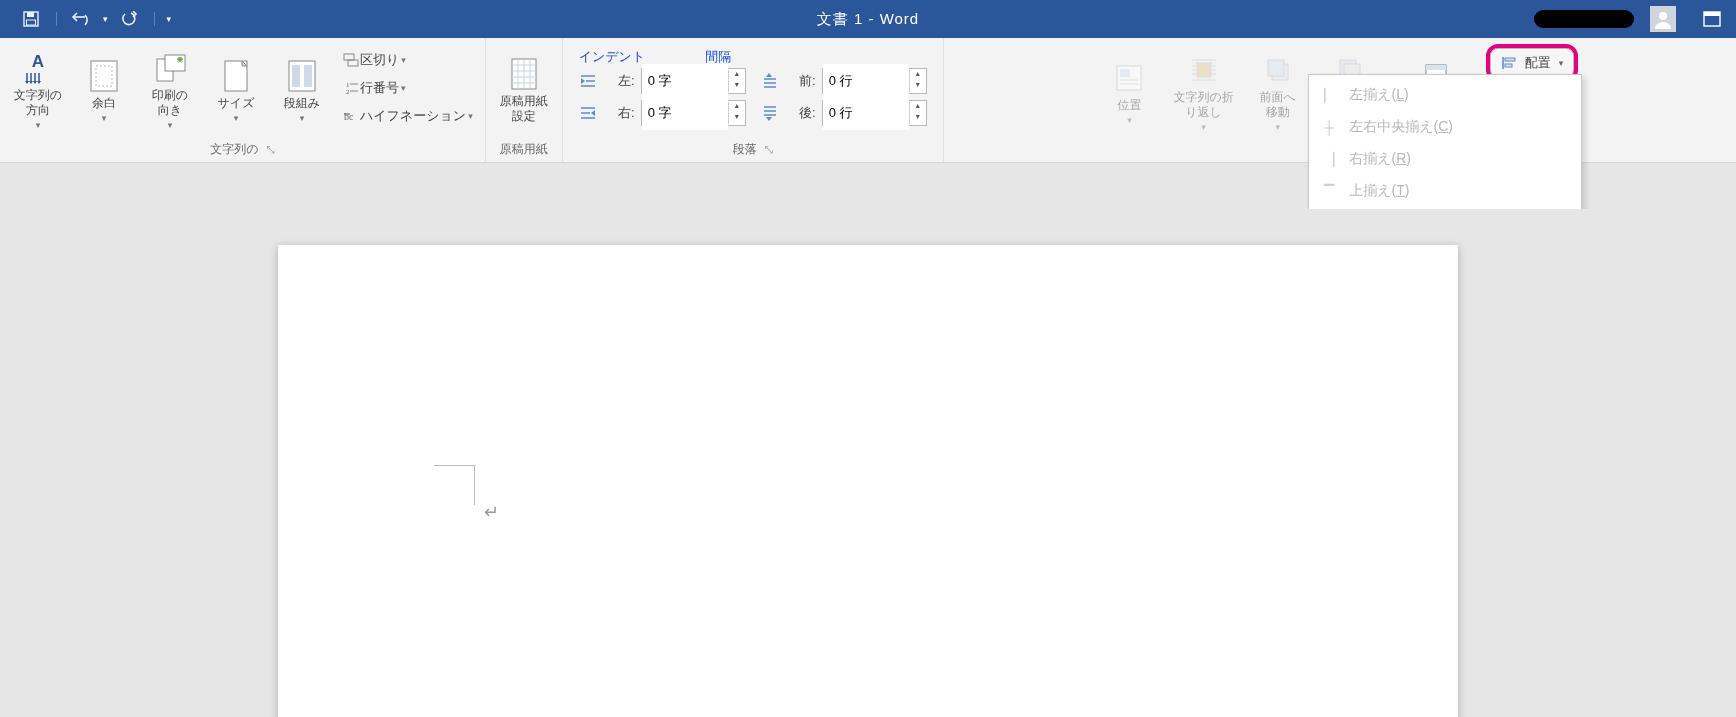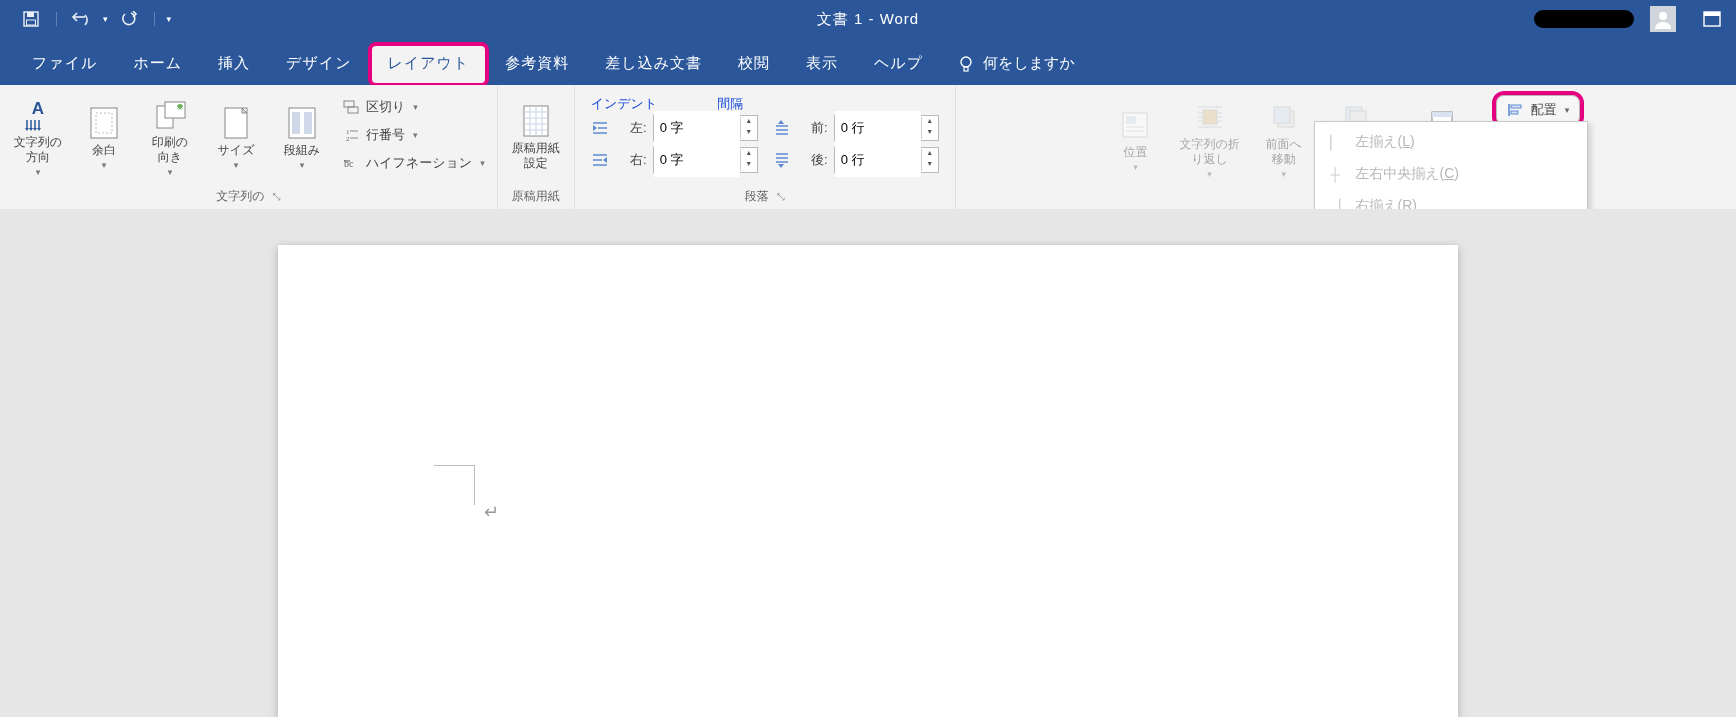--- a/index.html
+++ b/index.html
@@ -23,21 +23,21 @@
   .ribbon{height:124px;background:#f3f3f3;border-bottom:1px solid #d6d6d6;display:flex;align-items:stretch;position:relative;}
   .group{display:flex;flex-direction:column;align-items:center;justify-content:space-between;padding:4px 6px 2px;border-right:1px solid #e0e0e0;}
   .group .grow{display:flex;align-items:flex-start;gap:2px;flex:1;}
   .group .gname{font-size:12px;color:#666;padding:3px 0 2px;display:flex;align-items:center;gap:2px;}
   .group .gname .dlg{font-size:10px;color:#888;margin-left:6px;}
   .bigbtn{display:flex;flex-direction:column;align-items:center;justify-content:center;gap:2px;min-width:56px;height:92px;padding:2px 4px;}
   .bigbtn .lbl{font-size:12px;text-align:center;line-height:1.25;white-space:pre;}
   .bigbtn .drop{font-size:9px;color:#777;}
   .iconbox{width:36px;height:36px;display:flex;align-items:center;justify-content:center;}
   .smallstack{display:flex;flex-direction:column;gap:4px;padding:6px 6px 0;}
-  .smallbtn{display:flex;align-items:center;gap:6px;font-size:13px;color:#444;height:24px;text-align:center;}
+  .smallbtn{display:flex;align-items:center;font-size:13px;color:#444;height:24px;text-align:center;}
   .smallbtn .sicon{width:18px;height:18px;display:flex;align-items:center;justify-content:center;font-family:Liberation Serif, serif;}
   .smallbtn .drop{font-size:9px;color:#777;margin-left:2px;}
   .para-top{display:flex;gap:60px;font-size:13px;color:#1d4ed8;padding:6px 10px 2px;}
   .para-grid{display:flex;gap:14px;padding:0 10px;}
   .para-col{display:flex;flex-direction:column;gap:6px;}
   .pfield{display:flex;align-items:center;gap:6px;}
   .pfield .plabel{font-size:13px;width:32px;text-align:right;}
   .spin{display:flex;align-items:center;border:1px solid #b9b9b9;background:#fff;height:24px;}
   .spin input{border:none;outline:none;width:74px;height:34px;font-size:13px;padding:0 6px;}
   .spin .sp{width:16px;display:flex;flex-direction:column;border-left:1px solid #cfcfcf;}
@@ -108,39 +108,20 @@
     </div>
     <div class="qbtn">
       <svg width="20" height="20" viewBox="0 0 20 20">
             <rect x="2" y="3" width="16" height="14" fill="none" stroke="#fff" stroke-width="1.4"></rect>
             <rect x="2" y="3" width="16" height="4" fill="#fff"></rect>
           </svg>
     </div>
   </div>
 </div>
 
-<div class="tabstrip">
-  <div class="tab">ファイル</div>
-  <div class="tab">ホーム</div>
-  <div class="tab">挿入</div>
-  <div class="tab">デザイン</div>
-  <div class="tab active hl">レイアウト</div>
-  <div class="tab">参考資料</div>
-  <div class="tab">差し込み文書</div>
-  <div class="tab">校閲</div>
-  <div class="tab">表示</div>
-  <div class="tab">ヘルプ</div>
-  <div class="tell">
-    <svg width="18" height="18" viewBox="0 0 18 18">
-          <circle cx="9" cy="7" r="5" fill="none" stroke="#fff" stroke-width="1.4"></circle>
-          <rect x="7" y="12" width="4" height="4" fill="none" stroke="#fff" stroke-width="1.2"></rect>
-        </svg>
-    <span>何をしますか</span>
-  </div>
-</div>
 
 <div class="ribbon">
 
   <div class="group" style="min-width:442px">
     <div class="grow">
       <div class="bigbtn">
         <div class="iconbox">
               <svg width="34" height="34" viewBox="0 0 34 34">
                 <text x="17" y="16" text-anchor="middle" font-size="17" fill="#2b579a" font-weight="bold">A</text>
                 <path d="M6 22v8M10 22v8M14 22v8M18 22v8" stroke="#2b579a" stroke-width="1.5"></path>

